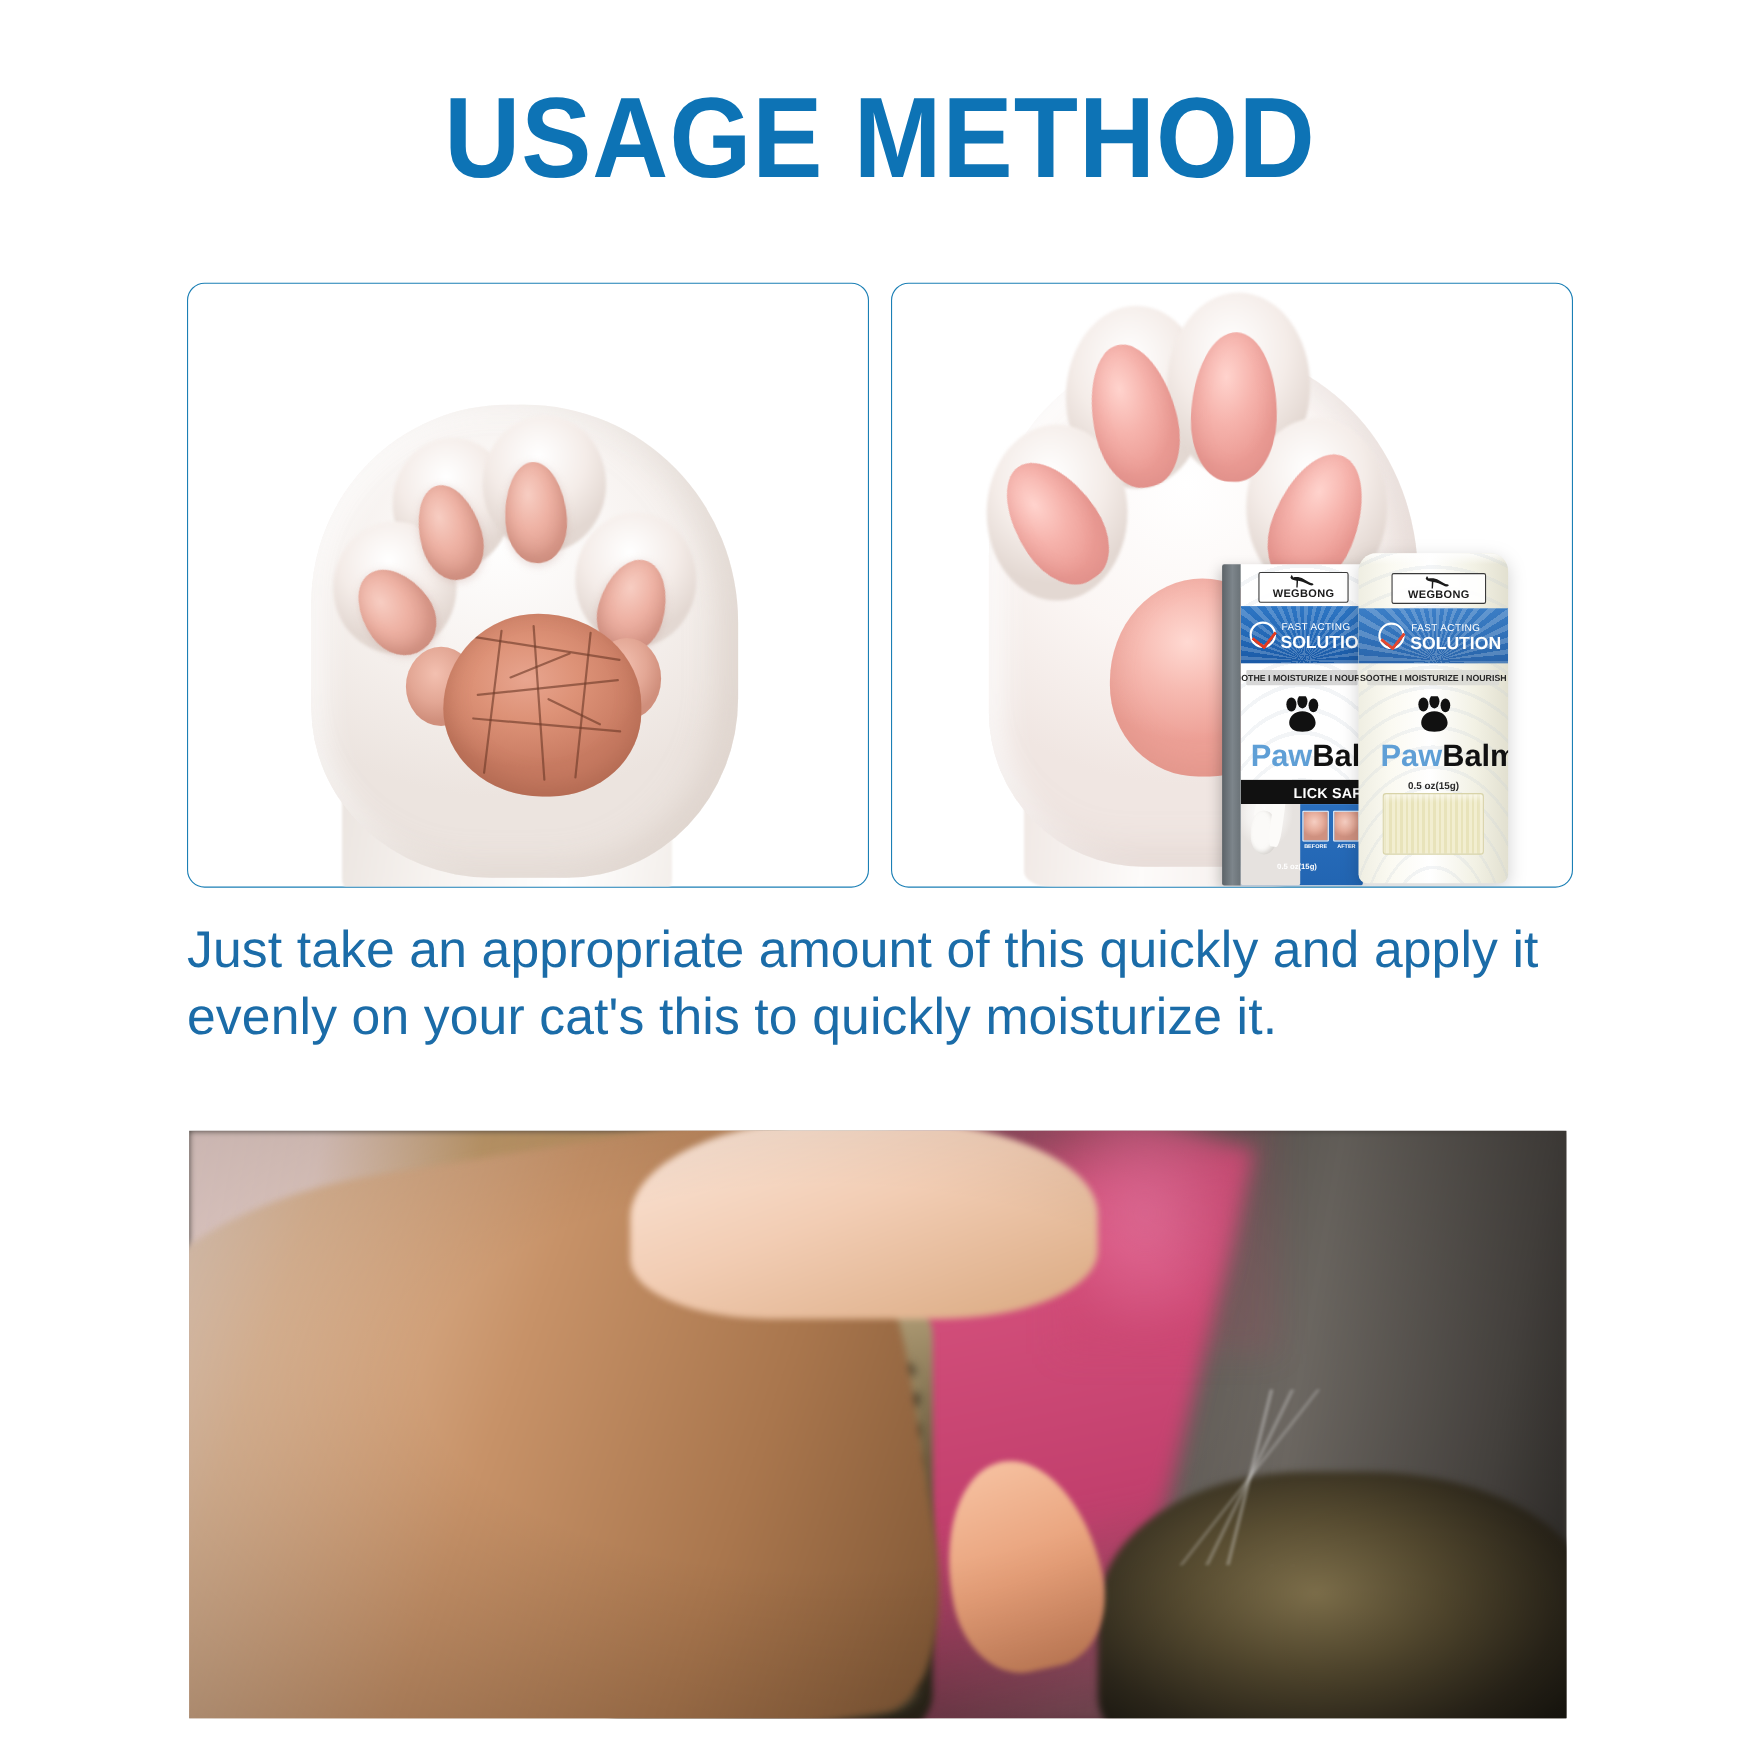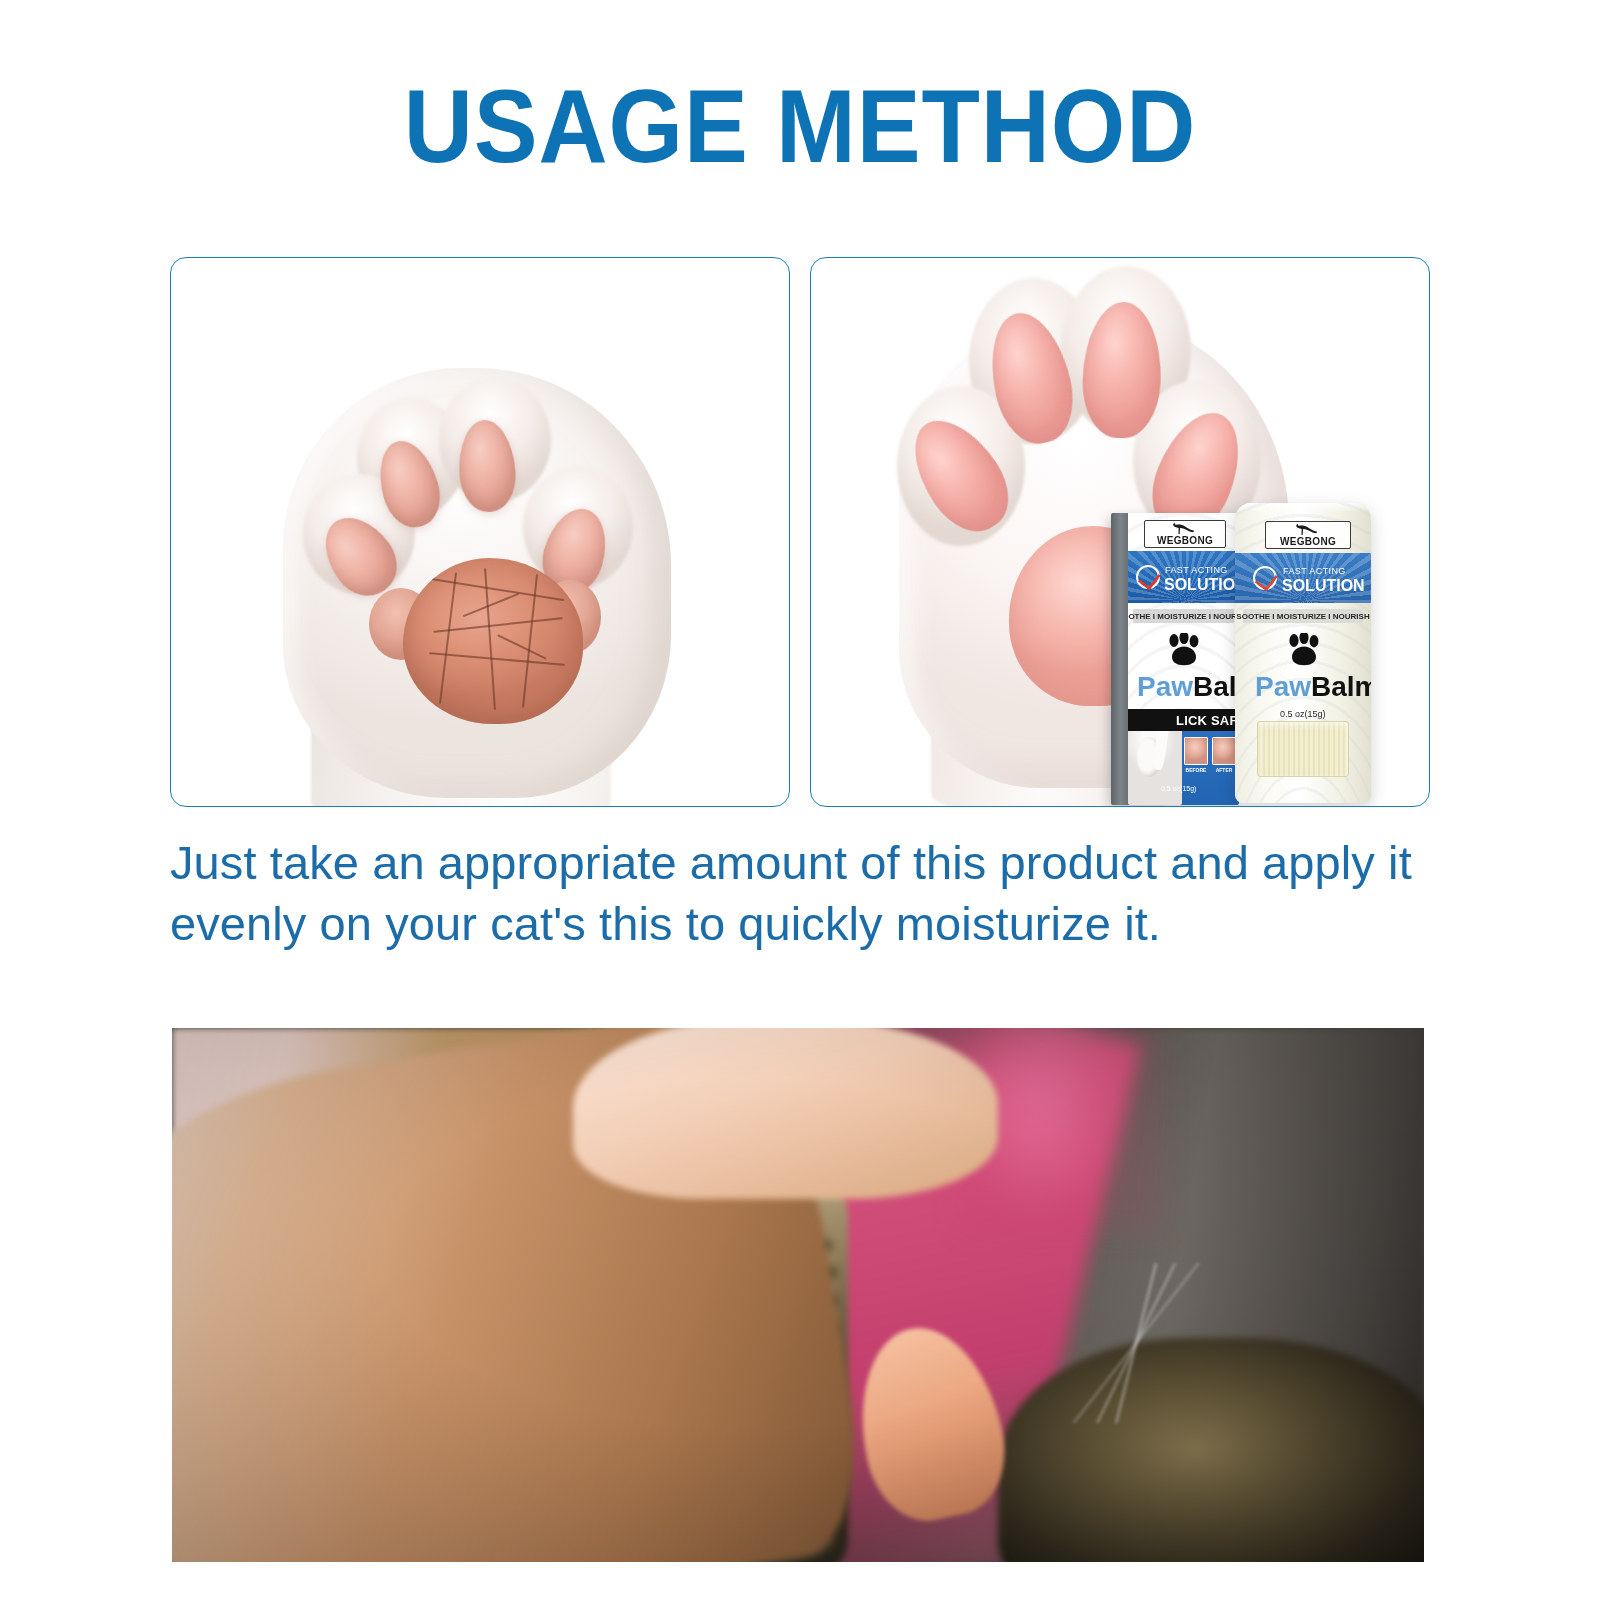--- a/index.html
+++ b/index.html
@@ -293,21 +293,21 @@
     font-family: "Liberation Sans Narrow", "Liberation Sans", sans-serif;
     font-weight: bold;
     line-height: 1;
     white-space: nowrap;
   }
   .pk-name .paw-w { color: #5f9fd6; }
   .pk-name .balm-w { color: #111111; }
   .pk-size {
     position: absolute;
     font-family: "Liberation Sans Narrow", "Liberation Sans", sans-serif;
-    font-weight: normal;
+    font-weight: bold;
     color: #2a2a2a;
     white-space: nowrap;
   }
   .pk-swirl {
     position: absolute;
     inset: 0;
     background: repeating-radial-gradient(ellipse 120% 90% at 50% 120%,
       rgba(195,205,215,.20) 0px, rgba(195,205,215,.20) 2px,
       rgba(255,255,255,0) 2px, rgba(255,255,255,0) 11px);
     pointer-events: none;
@@ -651,21 +651,21 @@
           <div class="pk-size" style="left:45px;top:206px;font-size:9px;">0.5 oz(15g)</div>
 
           <div class="stick-balm"></div>
         </div>
       </div>
     </div>
   </div>
 </div>
 
 <div class="caption">
-  <div>Just take an appropriate amount of this product and apply it</div>
+  <div>Just take an appropriate amount of this quickly and apply it</div>
   <div>evenly on your cat's this to quickly moisturize it.</div>
 </div>
 
 <div class="bottom-photo">
   <div class="bp-bg"></div>
   <div class="bp-pinkcloth"></div>
   <div class="bp-pinkcloth2"></div>
   <div class="bp-cathead"></div>
   <div class="bp-whiskers"></div>
   <div class="bp-catpaw"></div>

